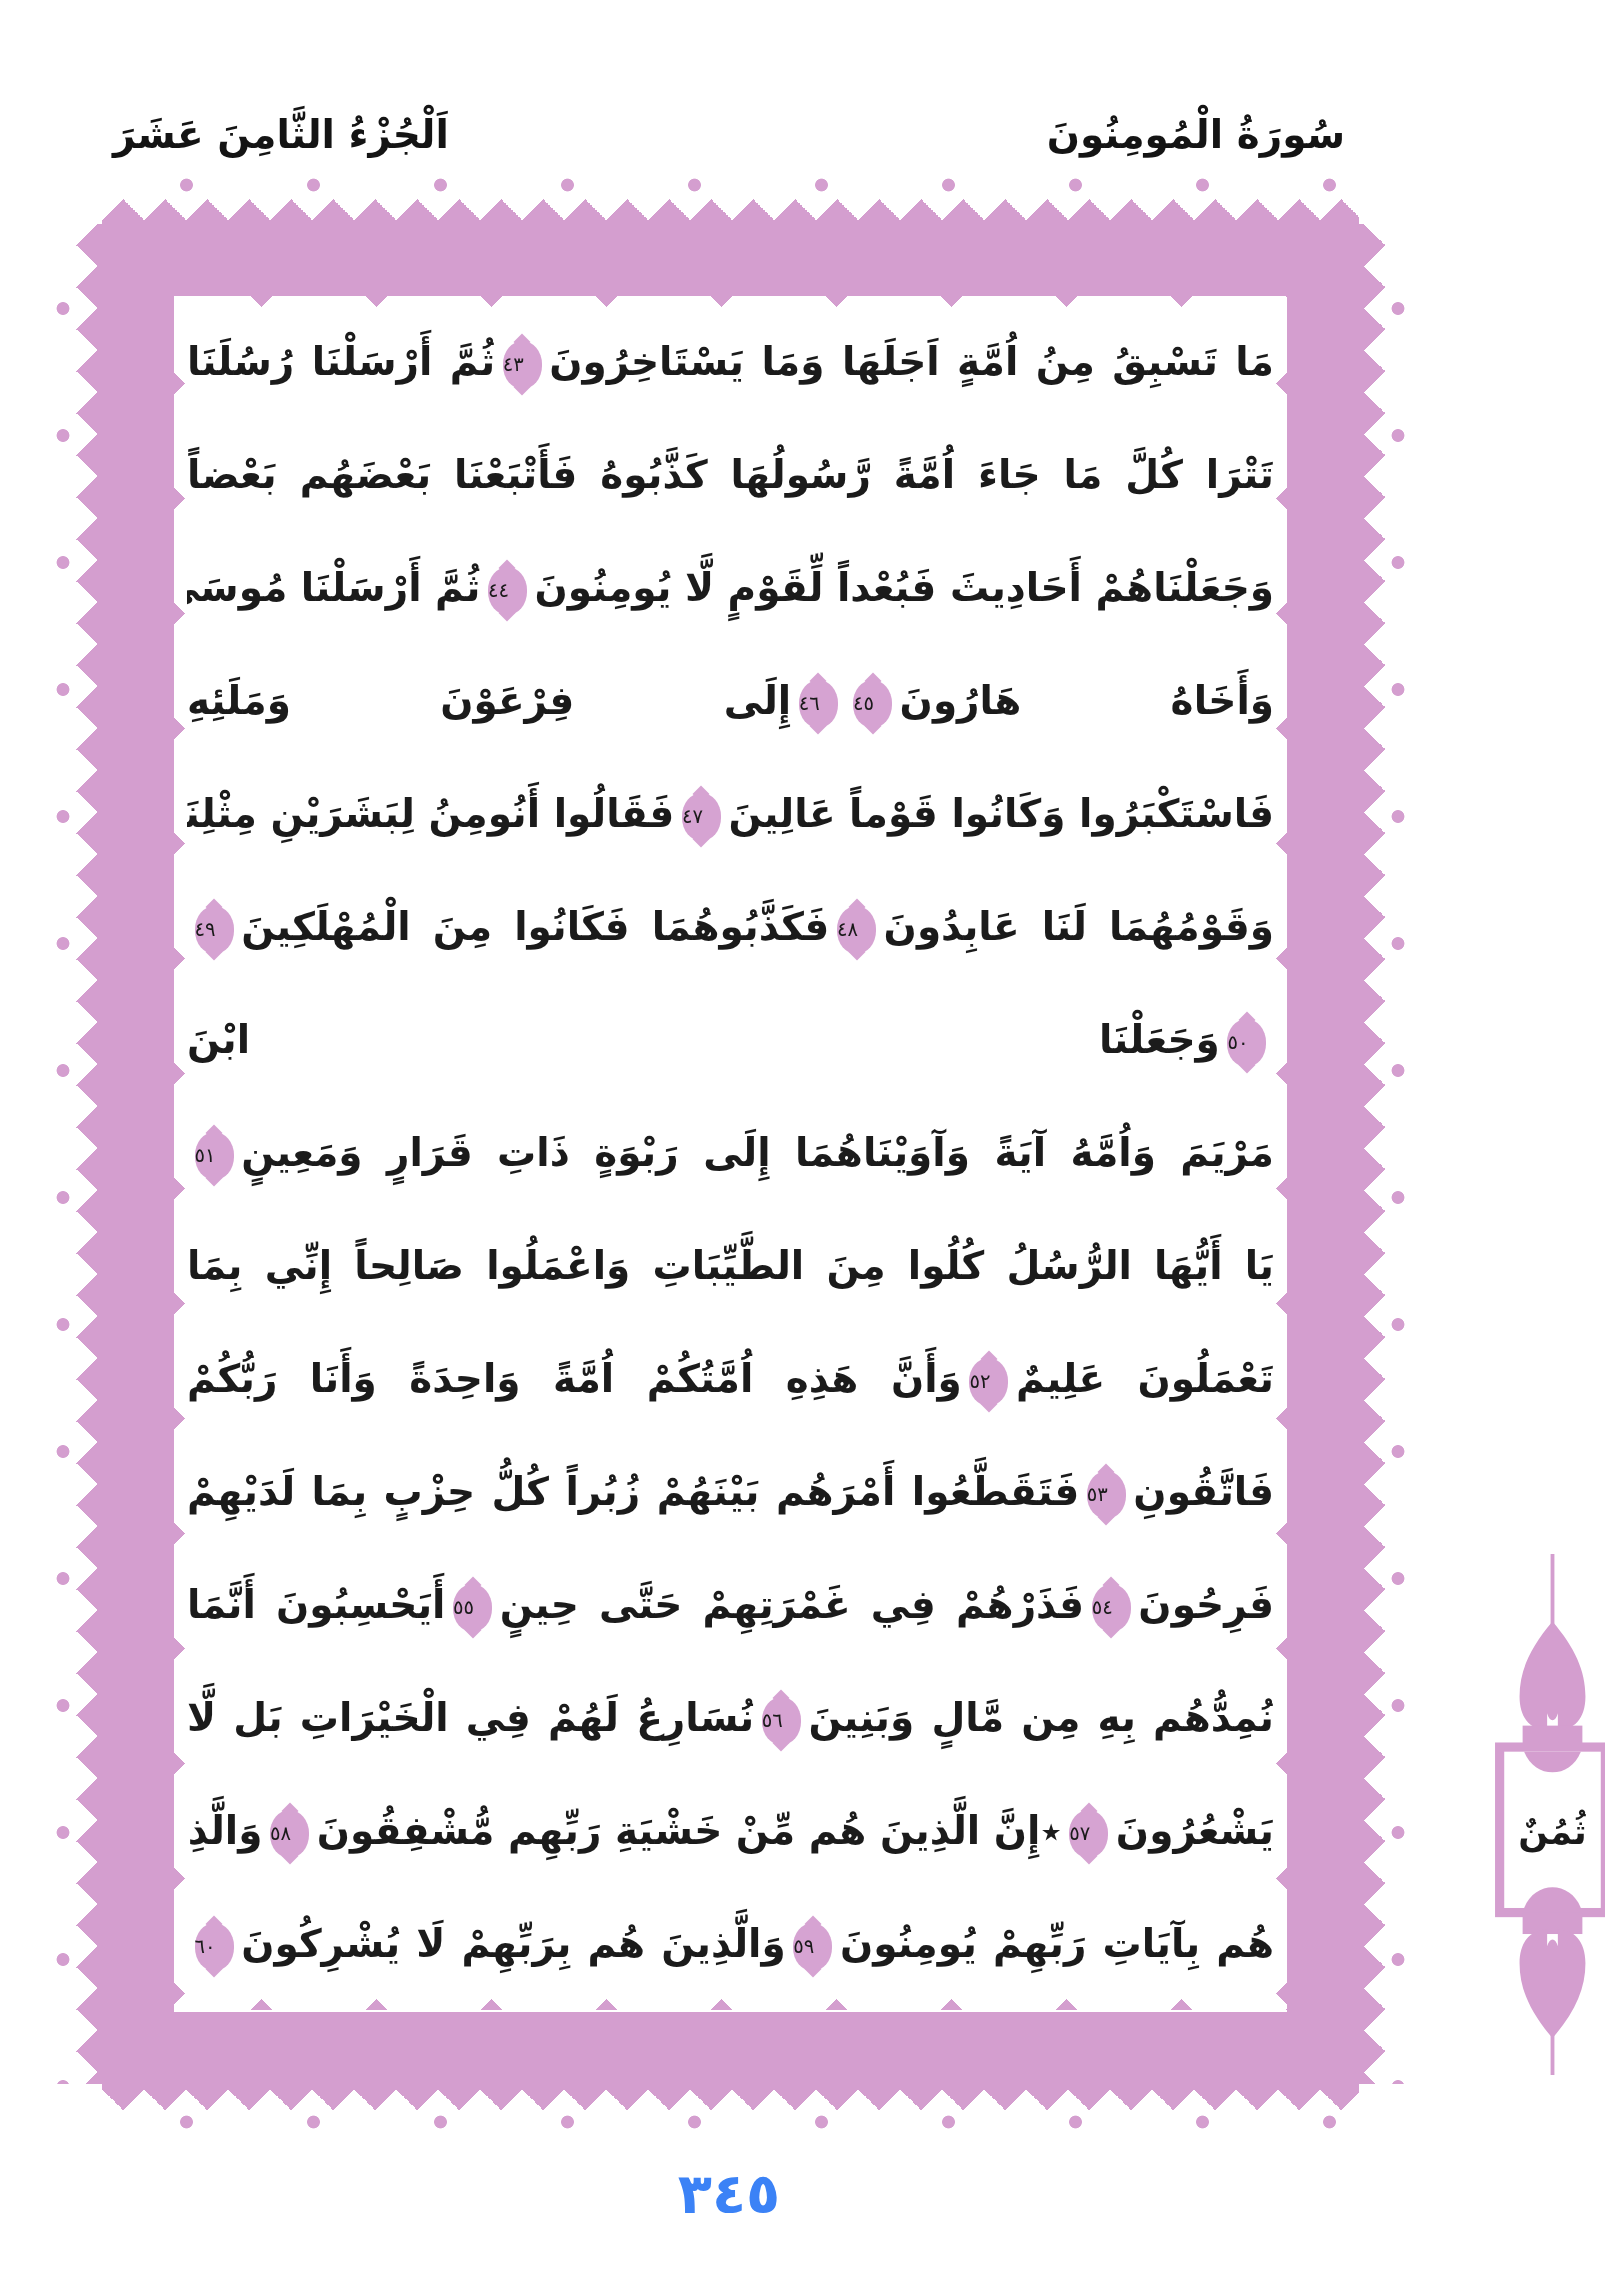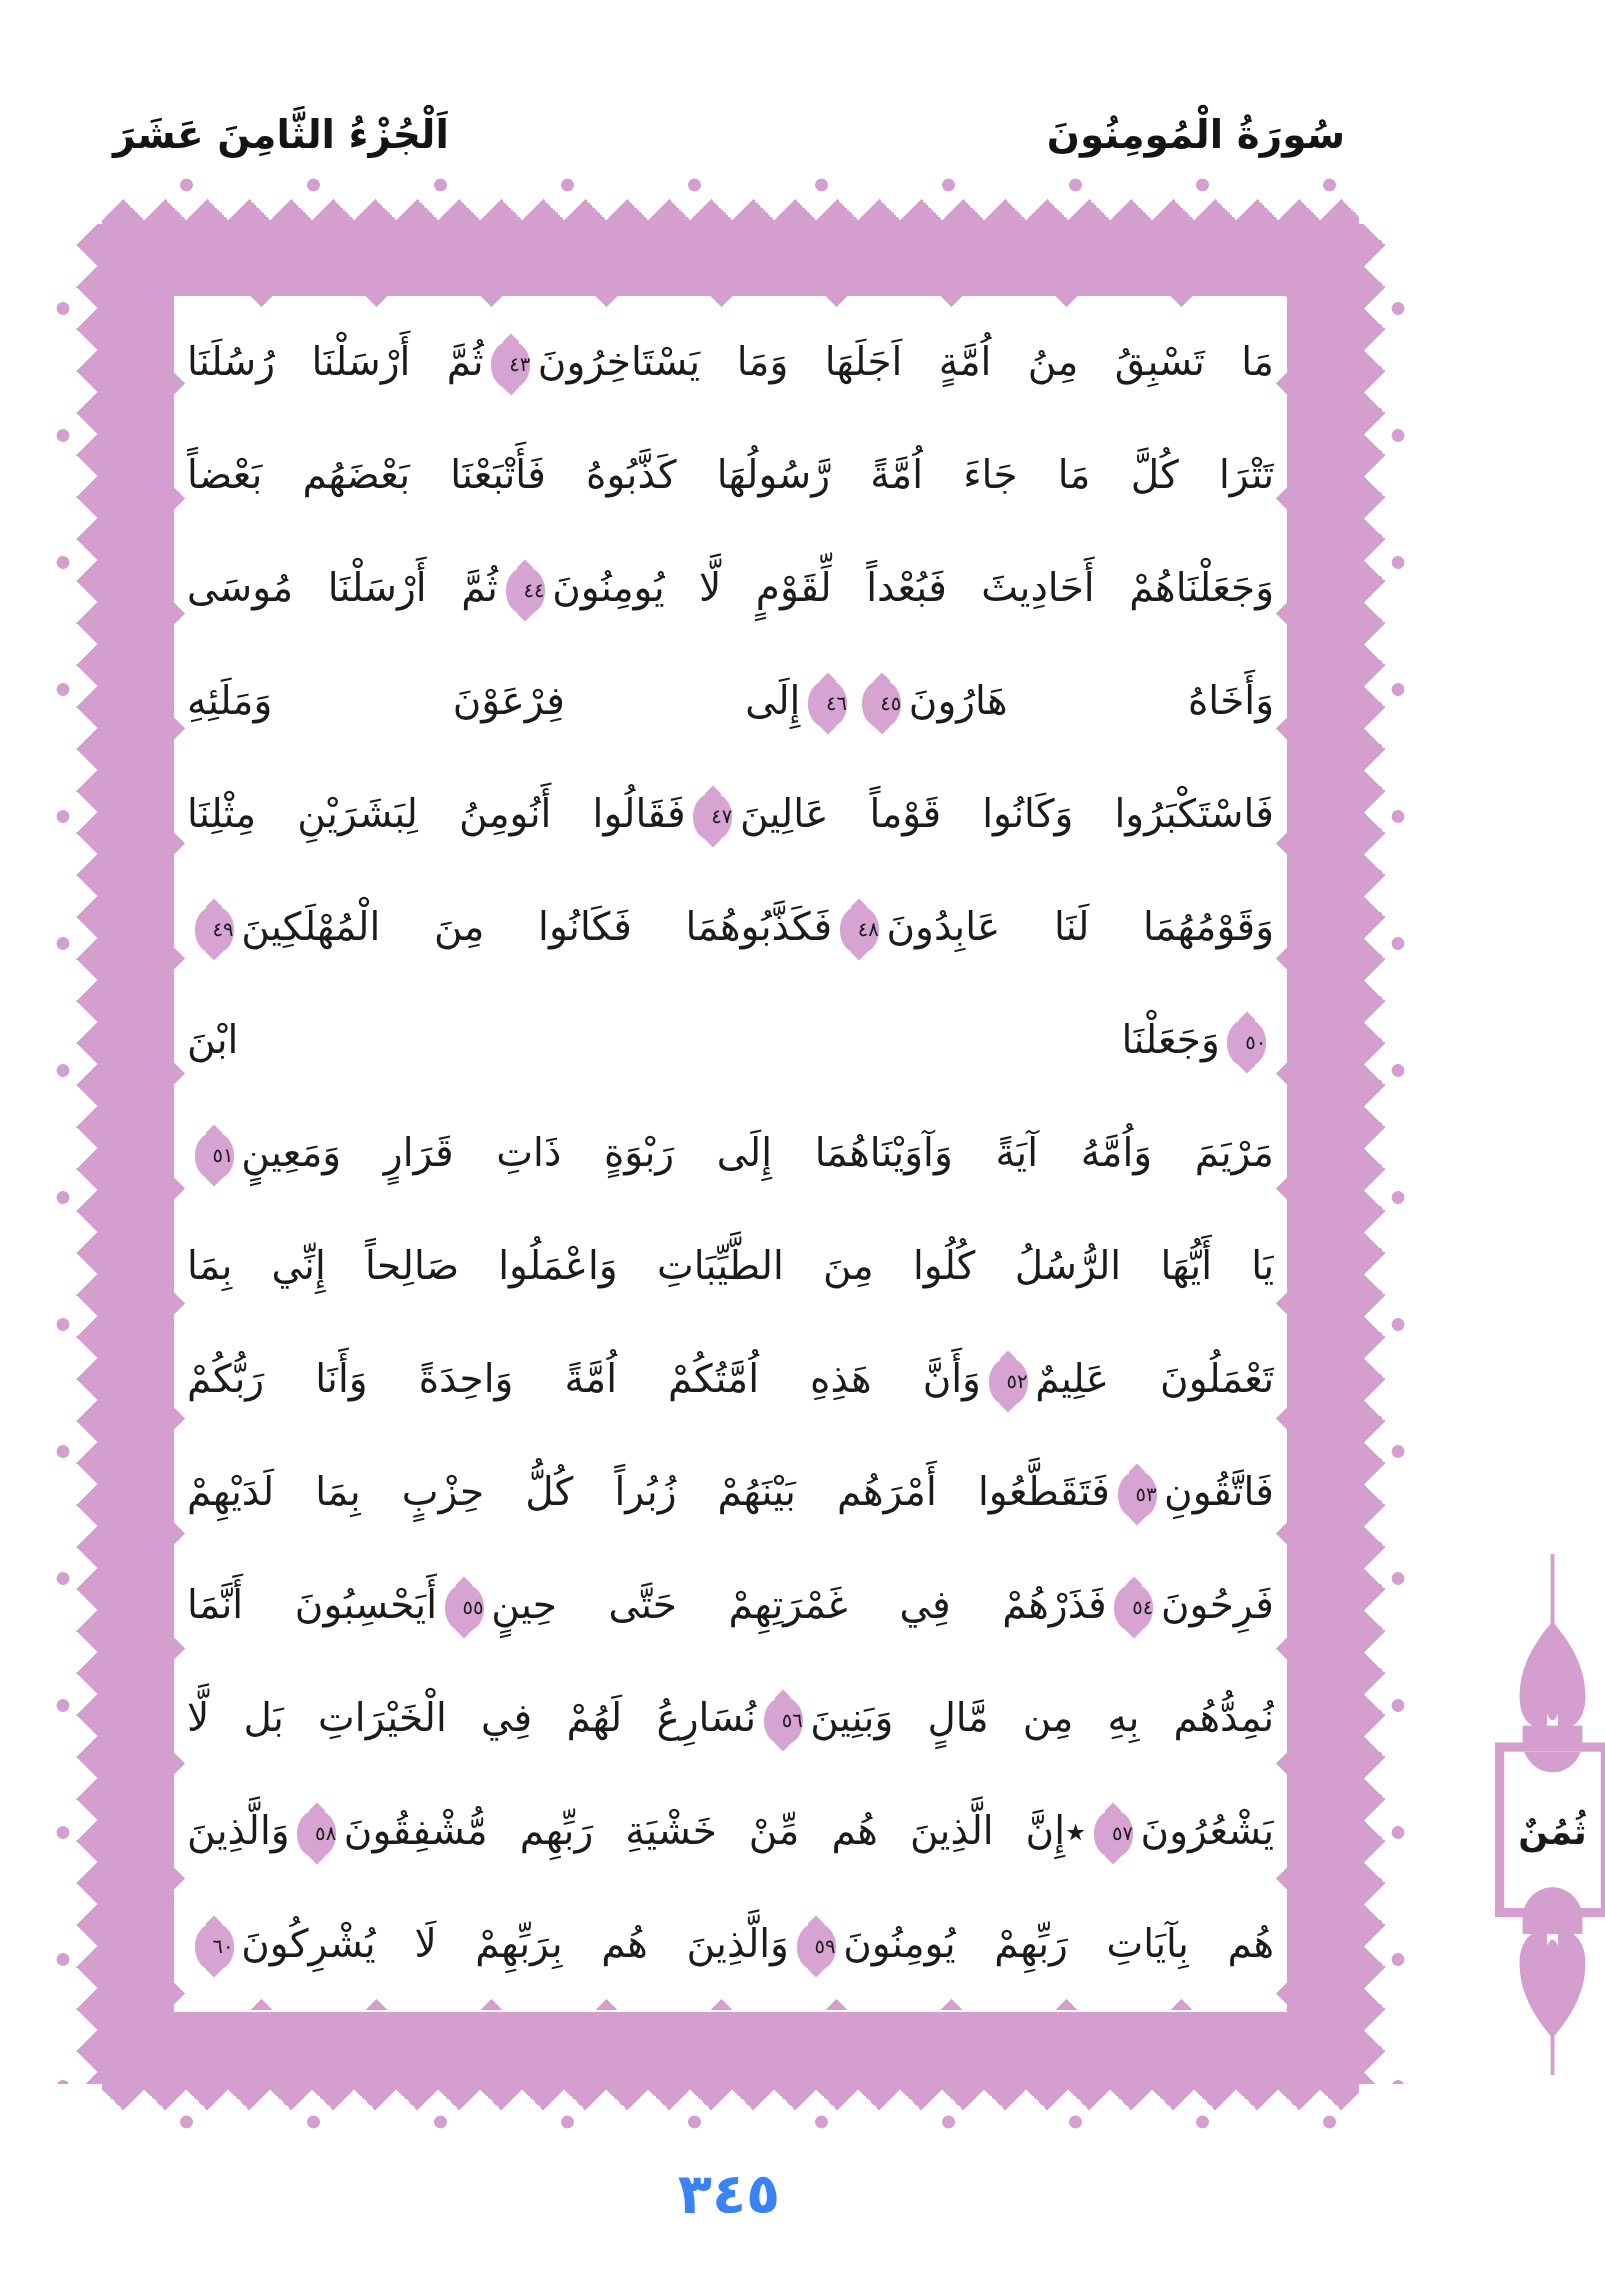--- a/index.html
+++ b/index.html
@@ -72,25 +72,25 @@
 
   
   .text-area{
     position:absolute;left:187px;top:305px;width:1087px;height:1703px;
     direction:rtl;overflow:hidden;
   }
   .q-line{
     height:113px;line-height:113px;font-size:39px;white-space:nowrap;
     text-align:justify;text-align-last:justify;color:var(--ink);
   }
-  .q-text{letter-spacing:0.4px;}
+  .q-text{letter-spacing:0.4px;font-weight:bold;}
   .verse-badge{
-    position:relative;display:inline-flex;align-items:center;justify-content:flex-start;
+    position:relative;display:inline-flex;align-items:center;justify-content:flex-end;
     width:39px;height:48px;margin:0 7.6px;vertical-align:middle;
-    background:var(--badge-pink);border-radius:50% / 48%;font-family:Liberation Serif, serif;
+    background:var(--badge-pink);border-radius:50% / 48%;
   }
   .verse-badge::before,.verse-badge::after{
     content:"";position:absolute;left:50%;width:12px;height:12px;
     background:var(--badge-pink);transform:translateX(-50%) rotate(45deg);
   }
   .verse-badge::before{top:-4.5px;}
   .verse-badge::after{bottom:-4.5px;}
   .verse-num{
     font-size:19.6px;line-height:1;color:#1a1a1a;direction:rtl;z-index:1;
   }

